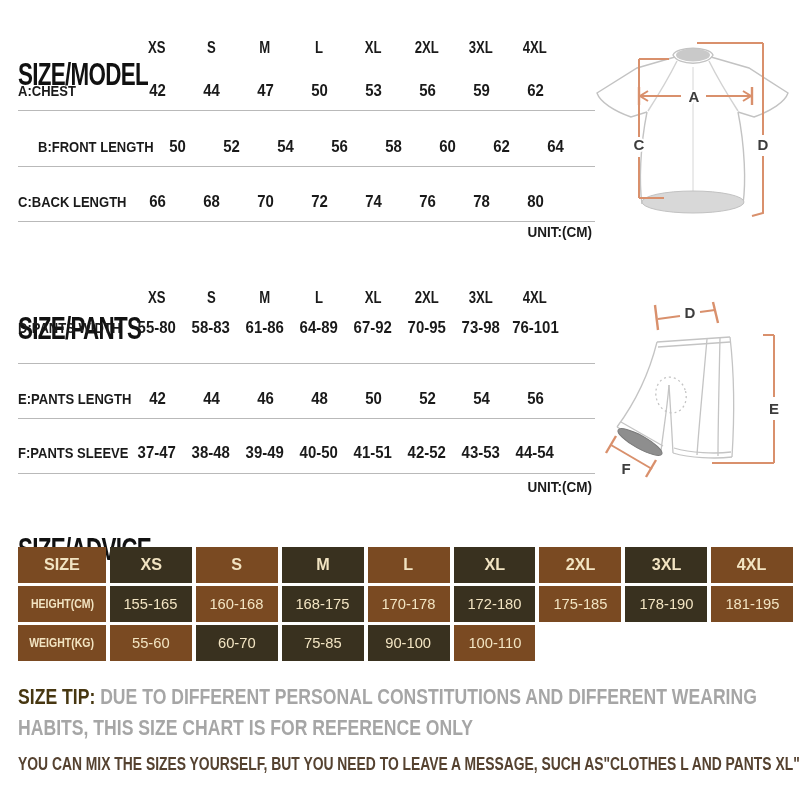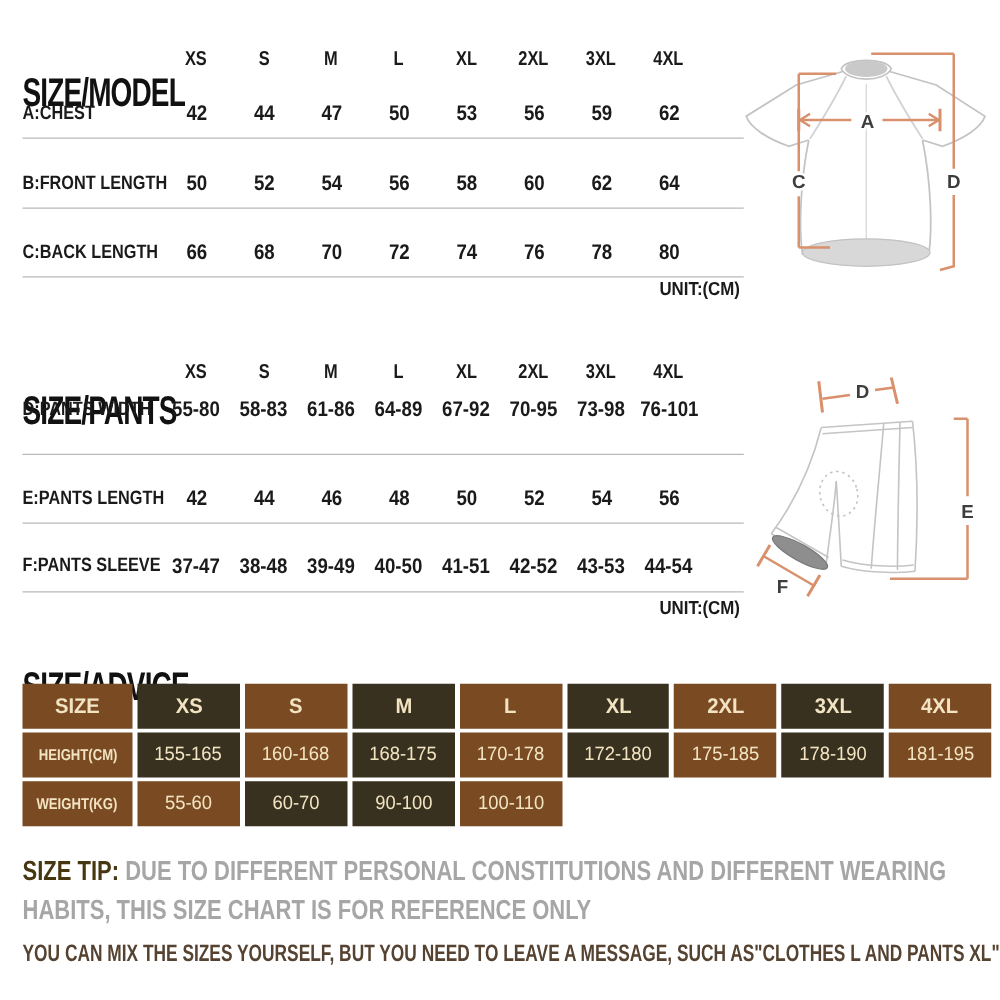--- a/index.html
+++ b/index.html
@@ -55,21 +55,21 @@
         <span class="row-label">A:CHEST</span>
         <span class="cell-val">42</span>
         <span class="cell-val">44</span>
         <span class="cell-val">47</span>
         <span class="cell-val">50</span>
         <span class="cell-val">53</span>
         <span class="cell-val">56</span>
         <span class="cell-val">59</span>
         <span class="cell-val">62</span>
       </div>
-      <div class="grid-row" style="top: 135px;">
+      <div class="grid-row" style="top: 135px; margin-left: 20px;">
         <span class="row-label">B:FRONT LENGTH</span>
         <span class="cell-val">50</span>
         <span class="cell-val">52</span>
         <span class="cell-val">54</span>
         <span class="cell-val">56</span>
         <span class="cell-val">58</span>
         <span class="cell-val">60</span>
         <span class="cell-val">62</span>
         <span class="cell-val">64</span>
       </div>
@@ -273,20 +273,23 @@
       <div class="acell brown">
         <span class="lb">WEIGHT(KG)</span>
       </div>
       <div class="acell brown">
         <span class="vl">55-60</span>
       </div>
       <div class="acell dark">
         <span class="vl">60-70</span>
       </div>
       <div class="acell dark">
+        <span class="vl">75-85</span>
+      </div>
+      <div class="acell dark">
         <span class="vl">90-100</span>
       </div>
       <div class="acell brown">
         <span class="vl">100-110</span>
       </div>
     </div>
 
   <div class="tip-line tip1">
     <span class="lbl">SIZE TIP:</span>
     <span class="txt">DUE TO DIFFERENT PERSONAL CONSTITUTIONS AND DIFFERENT WEARING</span>

